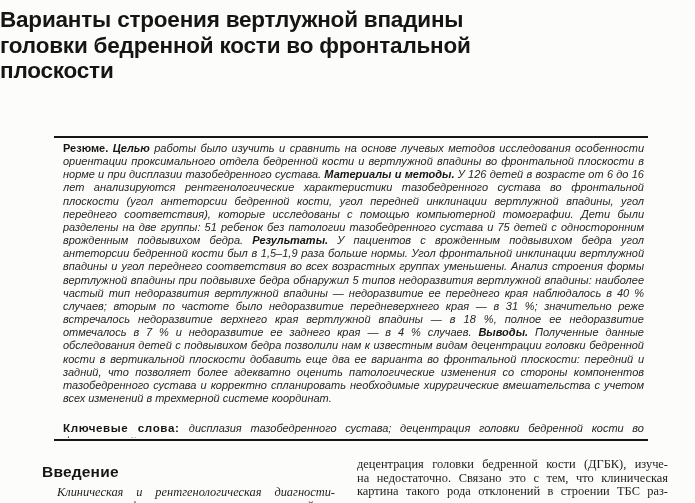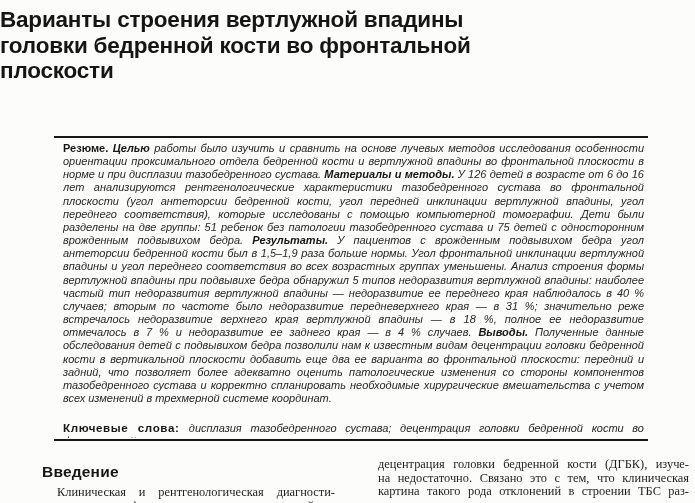--- a/index.html
+++ b/index.html
@@ -36,33 +36,33 @@
   .seg-label-roman  { font-style:normal; font-weight:bold; color:#161616; }
   .seg-label-italic { font-weight:bold; color:#161616; }
 
   .keywords { margin-top:16px; }
   .kw-label {
     font-style:normal; font-weight:bold;
     font-size:11.6px; letter-spacing:0.6px; color:#161616;
   }
 
   .col-left  { position:absolute; left:42px;  top:463px; width:293px; }
-  .col-right { position:absolute; left:357px; top:458px; width:311px;margin-left:21px; }
+  .col-right { position:absolute; left:357px; top:458px; width:311px; }
 
   .section-heading {
     font-size:15.5px; font-weight:bold; color:#151515;
     margin-bottom:5px; letter-spacing:0.2px;
   }
   .body-line {
     font-family:"Liberation Serif", serif;
     font-size:12.4px; line-height:13.5px;
     text-align:justify; text-align-last:justify;
     color:#1e1e1e; white-space:normal;
   }
-  .indent-first { text-indent:15px; }
+  .indent-first { text-indent:15px;font-style:italic; }
 </style>
 </head>
 <body>
 
 <div class="page">
 
   <header class="title">
     <div>Варианты строения вертлужной впадины</div>
     <div>головки бедренной кости во фронтальной</div>
     <div>плоскости</div>

